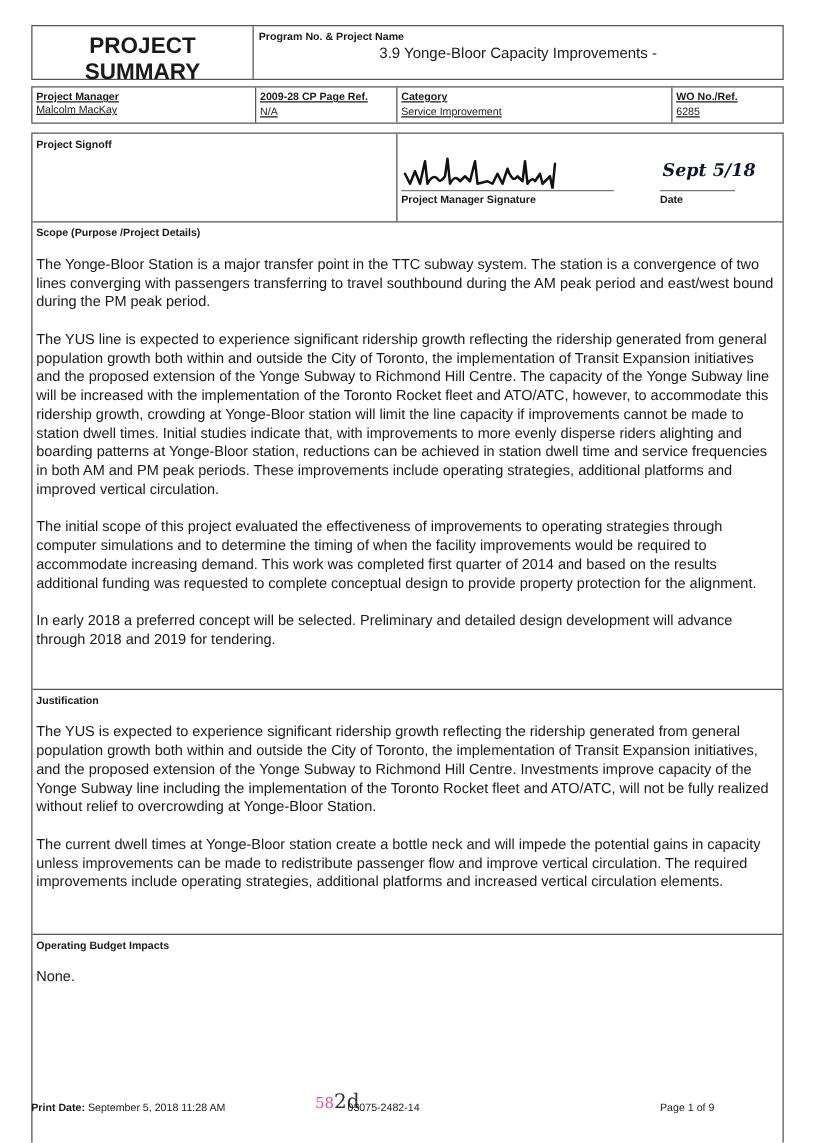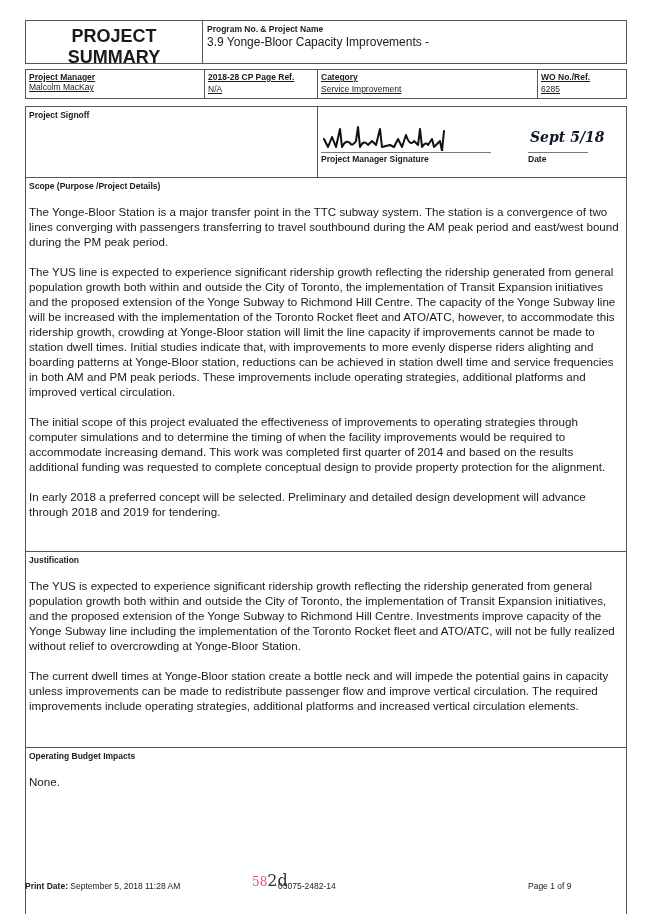--- a/index.html
+++ b/index.html
@@ -16,21 +16,21 @@
     .hdr {
       position: absolute; left: 25px; top: 20px; width: 602px; height: 44px;
       border: 1px solid #555; display: flex;
     }
     .hdr-title {
       width: 177px; border-right: 1px solid #555;
       font-weight: bold; font-size: 18px; text-align: center; padding-top: 5px;
     }
     .hdr-right { flex: 1; padding: 3px 4px; }
     .lbl { font-weight: bold; font-size: 8.5px; }
-    .hdr-val { font-size: 12px; margin-top: 1px; }
+    .hdr-val { font-size: 12px; margin-top: 1px; text-align: center; }
 
     
     .info {
       position: absolute; left: 25px; top: 69px; width: 602px; height: 30px;
       border: 1px solid #555; display: flex; text-decoration: underline;
     }
     .info .cell { border-right: 1px solid #555; padding: 2px 3px; }
     .info .cell:last-child { border-right: none; }
     .info .val { font-size: 8.5px; margin-top: 2px; }
     .c1 { width: 179px; } .c2 { width: 113px; } .c3 { width: 220px; } .c4 { flex: 1; }
@@ -81,21 +81,21 @@
       </div>
     </div>
   </div>
 
   <div class="info">
     <div class="cell c1">
       <div class="lbl">Project Manager</div>
       <div class="val" style="margin-top:0">Malcolm MacKay</div>
     </div>
     <div class="cell c2">
-      <div class="lbl">2018-28 CP Page Ref.</div>
+      <div class="lbl">2009-28 CP Page Ref.</div>
       <div class="val">N/A</div>
     </div>
     <div class="cell c3">
       <div class="lbl">Category</div>
       <div class="val">Service Improvement</div>
     </div>
     <div class="cell c4">
       <div class="lbl">WO No./Ref.</div>
       <div class="val">6285</div>
     </div>

